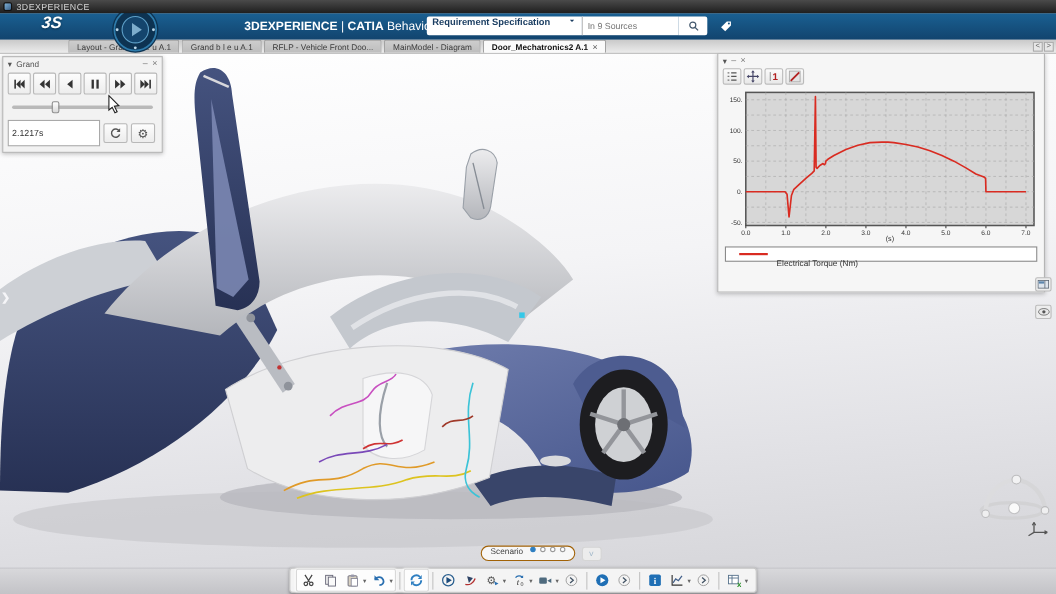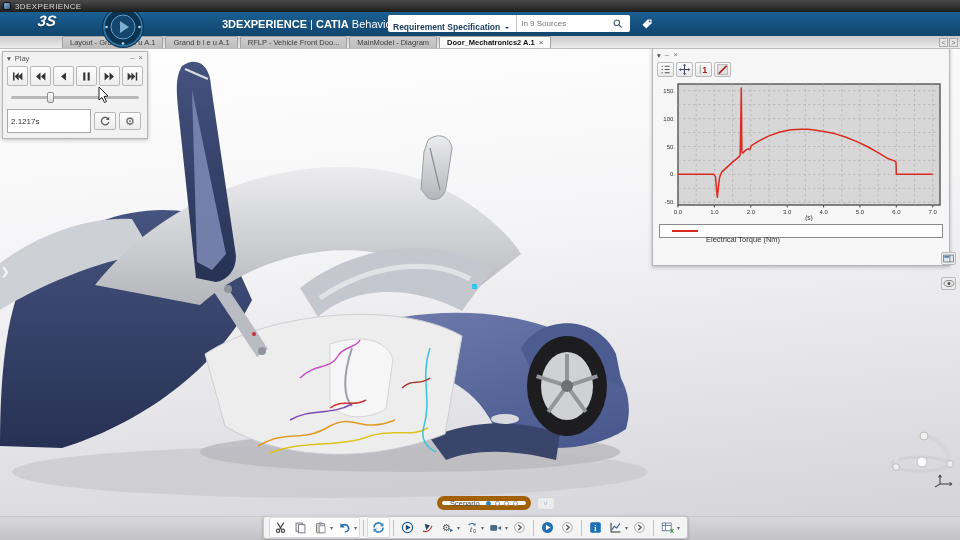--- a/index.html
+++ b/index.html
@@ -12,21 +12,21 @@
   #titlebar .appicon { width:8px; height:8px; border-radius:2px; background:linear-gradient(135deg,#7fb2d9,#3a5f86); border:1px solid #111; }
   #titlebar .wtitle { color:#d6d6d6; font-size:8px; letter-spacing:.4px; }
 
   
   #header { left:0; top:12px; width:960px; height:24px; background:linear-gradient(#1a6092,#12446e); z-index:30; display:flex; align-items:center; }
   #logo3s { position:absolute; left:38px; top:0; color:#fff; font-style:italic; font-weight:bold; font-size:15px; transform:skewX(-8deg); text-shadow:0 1px 2px rgba(0,0,0,.4); }
   #compass { position:absolute; left:101px; top:-7px; width:44px; height:44px; z-index:45; }
   #apptitle { position:absolute; left:222px; top:6px; font-size:11px; color:#fff; white-space:nowrap; }
   #apptitle b { font-weight:bold; }
   #searchwrap { position:absolute; left:388px; top:3px; height:17px; display:flex; align-items:stretch; }
-  #scopebox { background:#fff; border:1px solid #0c3n55; border-radius:2px 0 0 2px; display:flex; align-items:flex-end; gap:3px; padding:0 5px; font-size:8.5px; font-weight:bold; color:#1c3f63; }
+  #scopebox { background:#fff; border:1px solid #0c3n55; border-radius:2px 0 0 2px; display:flex; align-items:flex-start; gap:16px; padding:0 5px; font-size:8.5px; font-weight:bold; color:#1c3f63; }
   #searchinput { width:88px; border:none; border-left:1px solid #c4c4c4; background:#fff; font-size:8px; padding:0 4px; color:#333; font-family:"Liberation Sans",sans-serif; }
   #searchbtn { background:#fff; border-radius:0 2px 2px 0; width:26px; display:flex; align-items:center; justify-content:center; color:#44596e; }
   #tagbtn { margin-left:8px; width:18px; display:flex; align-items:center; justify-content:center; color:#fff; }
   #userarea { position:absolute; right:6px; top:3px; height:18px; display:flex; align-items:center; gap:6px; }
   #username { color:#fff; font-size:9px; font-weight:bold; margin-right:2px; }
   .avatar { width:15px; height:15px; border-radius:2px; border:1px solid #d8e4ee; background:linear-gradient(135deg,#c9a284,#7d5b44 60%,#4e382b); }
   .hbtn { width:16px; height:16px; background:#f3f6f9; border:1px solid #9fb8cc; border-radius:2px; display:flex; align-items:center; justify-content:center; color:#1c4f7c; font-weight:bold; font-size:10px; }
 
   
   #tabbar { left:0; top:36px; width:960px; height:13px; background:linear-gradient(#c9c9c9,#ececec); border-bottom:1px solid #bdbdbd; z-index:20; display:flex; align-items:flex-end; padding-left:62px; gap:2px; }
@@ -62,21 +62,21 @@
   #legendbox { margin:3px 6px 0 6px; height:14px; border:1px solid #8a8a8a; background:#fff; display:flex; align-items:center; gap:8px; padding-left:12px; }
   #legendline { width:26px; height:0; border-top:2px solid #d22; }
   #legendtext { font-size:7.5px; color:#333;margin-top:16px; }
 
   
   .edgebtn { width:15px; height:13px; background:#ededed; border:1px solid #bbb; border-radius:2px; display:flex; align-items:center; justify-content:center; color:#556; z-index:16; }
   #leftchev { left:1px; top:264px; width:12px; height:14px; color:#f5f5f8; font-size:10px; font-weight:bold; z-index:16; display:flex; align-items:center; }
 
   
   #scenariobar { left:437px; top:496px; height:14px; display:flex; align-items:center; gap:6px; z-index:16; }
-  #scenariopill { height:14px; background:rgba(250,250,250,.9); border:5px solid #a16207; border-radius:7px; display:flex; align-items:center; gap:6px; padding:0 8px; }
+  #scenariopill { height:14px; background:rgba(250,250,250,.9); border:1px solid #a16207; border-radius:7px; display:flex; align-items:flex-start; gap:6px; padding:0 8px; }
   #scenariolabel { font-size:7.5px; color:#444; }
   #dots { display:flex; gap:4px; }
   .dot { width:5px; height:5px; border-radius:50%; border:1px solid #9a9a9a; background:#fff; }
   .dot.on { background:#2f7fc1; border-color:#2f7fc1; }
   #scenchev { width:18px; height:13px; border-radius:3px; background:rgba(240,240,240,.8); border:1px solid #d5d5d5; color:#9fb6c9; display:flex; align-items:center; justify-content:center; font-size:8px; }
 
   
   #btoolbar { left:263px; top:516px; height:23px; background:rgba(246,246,246,.95); border:1px solid #c6c6c6; border-radius:3px; box-shadow:0 1px 3px rgba(0,0,0,.3); display:flex; align-items:center; gap:3px; padding:0 5px; z-index:18; }
   .tgroup { display:flex; align-items:center; gap:3px; padding:1px 2px; }
   .tgroup.raised { background:#fdfdfd; border:1px solid #d8d8d8; border-radius:2px; box-shadow:0 0 2px rgba(255,255,255,.9); }
@@ -238,21 +238,21 @@
 
     <rect x="472" y="236" width="5" height="5" fill="#35c8e8"></rect>
   </svg>
 </div>
 
 <div class="abs" id="floorstrip"></div>
 
 <div class="abs" id="playpanel">
   <div class="panelhead">
     <span>▾</span>
-    <span class="ph-title">Play</span>
+    <span class="ph-title">Grand</span>
     <span class="wc">‒</span>
     <span class="wc">×</span>
   </div>
   <div id="transport">
       <span class="tbtn">
         <svg width="13" height="13" viewBox="0 0 16 16">
           <rect x="2.5" y="3" width="1.8" height="10" fill="#333"></rect>
           <path d="M9.5 3L4.5 8l5 5z" fill="#333"></path>
           <path d="M14 3L9 8l5 5z" fill="#333"></path>
         </svg>

